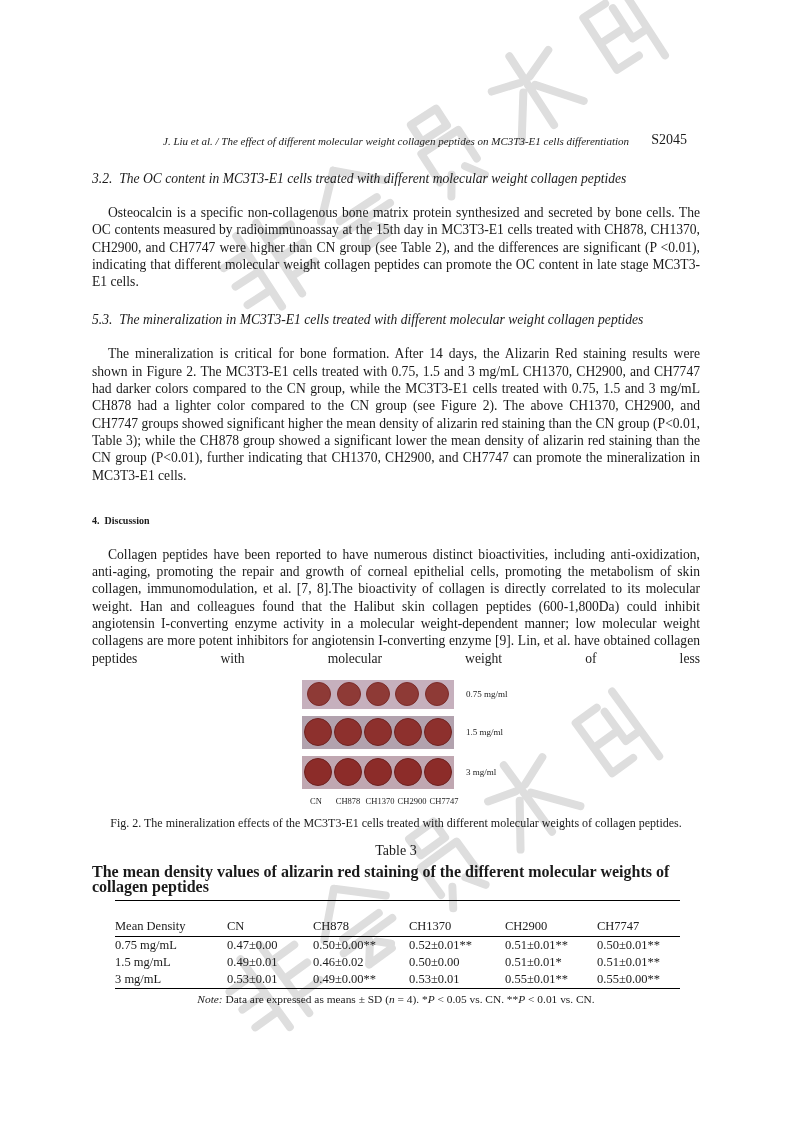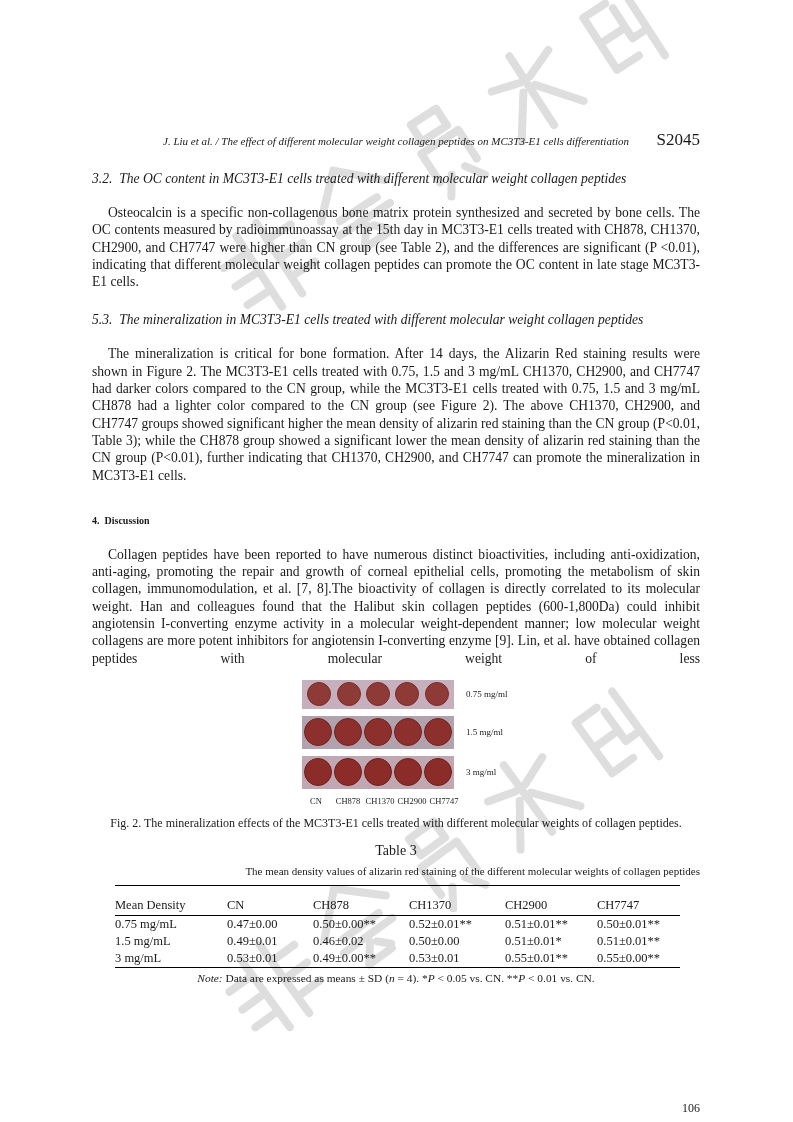--- a/index.html
+++ b/index.html
@@ -5,21 +5,21 @@
   html,body{margin:0;padding:0;background:#ffffff;}
   .page{
     position:relative;width:793px;height:1122px;margin:0 auto;background:#ffffff;
     overflow:hidden;font-family:"Liberation Serif","DejaVu Serif",serif;color:#1a1a1a;
   }
   .watermark{position:absolute;left:0;top:0;z-index:0;pointer-events:none;}
   .content{position:relative;z-index:1;padding:0 93px 0 92px;}
 
   .running-header{margin-top:134px;position:relative;text-align:center;
     font-style:italic;font-size:11px;line-height:15px;}
-  .rh-page-id{position:absolute;right:0;top:-2px;font-style:normal;font-size:17px;}
+  .rh-page-id{position:absolute;right:13px;top:-2px;font-style:normal;font-size:14px;}
 
   .sec-italic{font-style:italic;font-weight:normal;font-size:13.6px;line-height:17px;
     margin:21px 0 0 0;white-space:pre-wrap;}
   .sec-bold{font-weight:bold;font-size:10px;line-height:17px;margin:28px 0 0 0;white-space:pre-wrap;}
   p.body{margin:17px 0 0 0;font-size:13.6px;line-height:17.3px;text-align:justify;text-indent:16px;}
   p.body.continues{text-align-last:justify;}
 
   .figure{margin:13px 0 0 210px;width:240px;}
   .fig-row{display:flex;align-items:center;margin-bottom:7px;}
   .strip{width:152px;display:flex;align-items:center;justify-content:space-evenly;}
@@ -29,27 +29,27 @@
   .fig-row:nth-child(2) .strip{height:33px;}
   .fig-row:nth-child(2) .well{width:28px;height:28px;}
   .fig-row:nth-child(3) .strip{height:33px;}
   .fig-row:nth-child(3) .well{width:28px;height:28px;}
   .conc-label{font-size:9px;margin-left:12px;white-space:nowrap;}
   .fig-col-labels{width:160px;display:flex;margin-top:3px;margin-left:-2px;}
   .fig-col-labels span{flex:1;text-align:center;font-size:8.5px;white-space:nowrap;}
 
   .fig-caption{margin-top:10px;text-align:center;font-size:12px;line-height:15px;}
   .tbl-label{margin-top:12px;text-align:center;font-size:14px;line-height:15px;}
-  .tbl-caption{margin-top:6px;text-align:right;font-size:11px;line-height:15px;}
+  .tbl-caption{margin-top:6px;text-align:left;font-size:16px;line-height:15px;font-weight:bold;}
 
   table.data-table{border-collapse:collapse;width:565px;margin:6px 0 0 23px;
     border-top:1.5px solid #000;border-bottom:1.5px solid #000;
     font-size:12.5px;}
   table.data-table th{font-weight:normal;text-align:left;border-bottom:1.2px solid #000;
-    padding:12px 0 2px 0;}
+    padding:18px 0 2px 0;}
   table.data-table td{padding:1px 0;text-align:left;}
   col.c0{width:112px;}col.c1{width:86px;}col.c2{width:96px;}
   col.c3{width:96px;}col.c4{width:92px;}col.c5{width:83px;}
 
   .tbl-note{margin-top:3px;text-align:center;font-size:11.4px;line-height:14px;}
   .it{font-style:italic;}
 
   .page-number{margin-top:116px;text-align:right;font-size:12px;}
 </style>
 </head>

